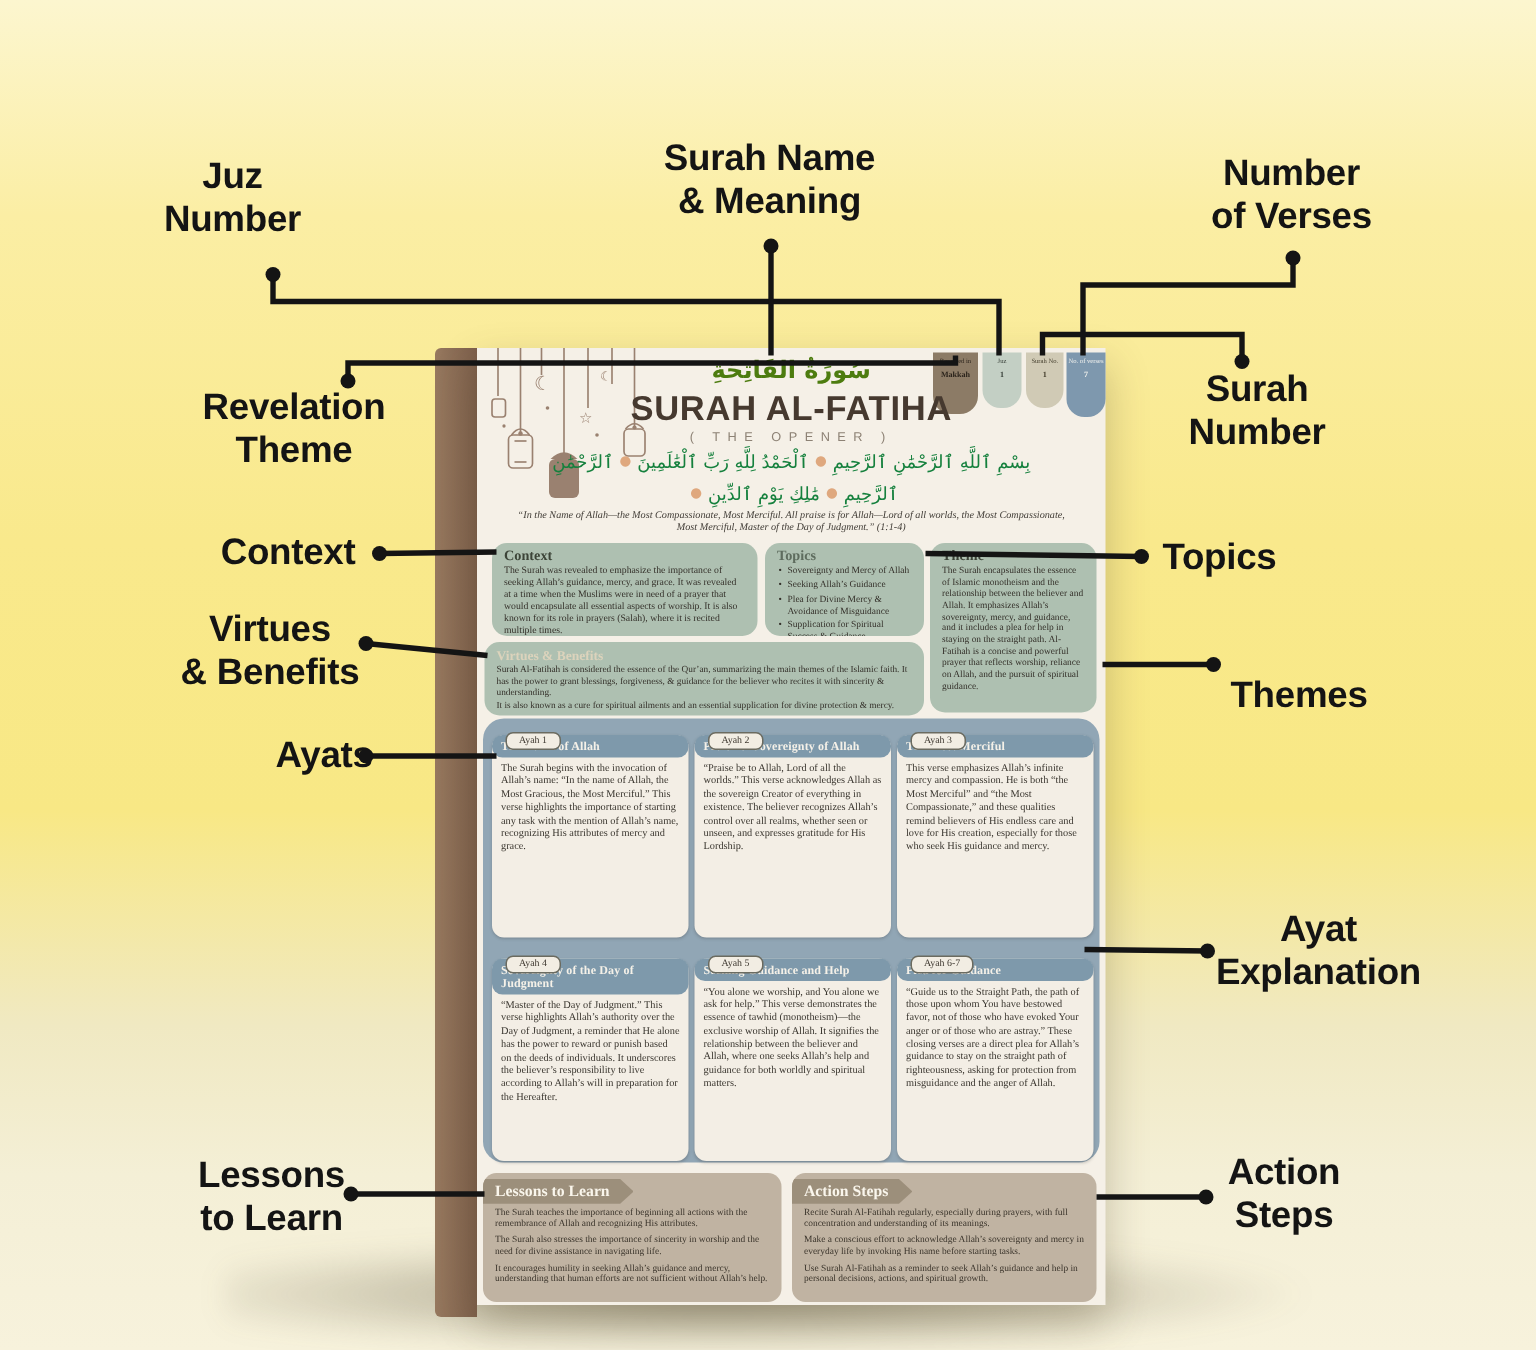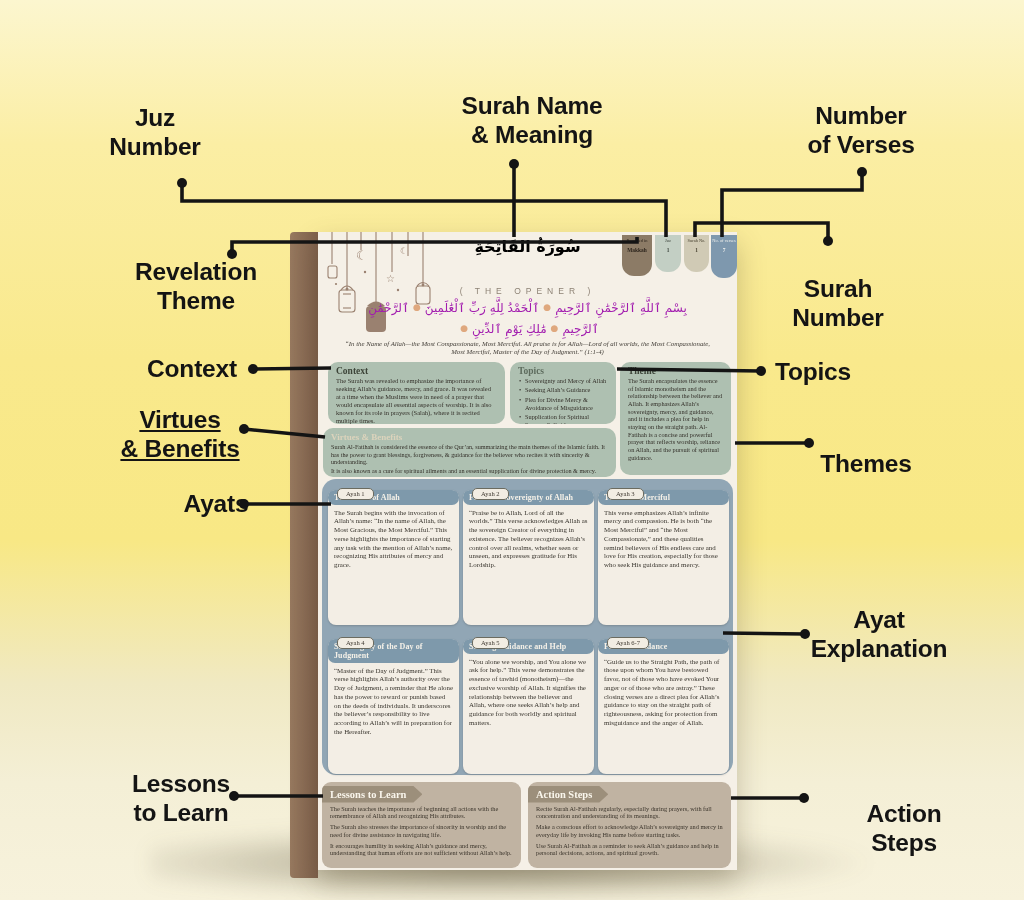--- a/index.html
+++ b/index.html
@@ -30,27 +30,27 @@
     border-radius:4px 0 0 4px;
   }
   .page {
     position:absolute; left:318px; top:232px; width:419px; height:638px;
     background:#F5F0E7; box-shadow:0 12px 26px rgba(85,74,42,.30);
     font-family:"Liberation Serif", serif;
   }
   .lanterns { position:absolute; left:2px; top:0; }
   
   .hdr-center { position:absolute; left:50%; transform:translateX(-50%); text-align:center; white-space:nowrap; }
-  .arabic-title { top:5px; font-family:"DejaVu Sans",sans-serif; font-size:16px; font-weight:bold; color:#000000; }
+  .arabic-title { top:5px; font-family:"DejaVu Sans",sans-serif; font-size:16px; font-weight:bold; color:#4d7c0f; }
   .main-title { top:27px; font-family:"Liberation Sans",sans-serif; font-size:23px; font-weight:800; letter-spacing:.5px; color:#46392F; }
   .sub-title { top:54px; font-family:"Liberation Sans",sans-serif; font-size:8.5px; letter-spacing:5px; color:#8D8275; }
   .bismillah {
     position:absolute; left:50%; transform:translateX(-50%); top:66px; width:354px;
     direction:rtl; text-align:center; font-family:"DejaVu Sans",sans-serif;
-    font-size:12px; line-height:1.75; color:#a21caf; white-space:normal;
+    font-size:12px; line-height:1.75; color:#15803d; white-space:normal;
   }
   .v-dot::before { content:"●"; }
   .v-dot { color:#DFA87E; font-size:9px; margin:0 4px; vertical-align:2px; }
   .translation {
     position:absolute; left:50%; transform:translateX(-50%); top:108px; width:372px;
     text-align:center; font-style:italic; font-size:6.8px; line-height:1.25; color:#45403A;
   }
   
   .badge { position:absolute; text-align:center; border-radius:0 0 12px 12px; padding-top:2.5px; line-height:1.18; }
   .badge .b-label { font-family:"Liberation Serif",serif; font-size:4.4px; }
@@ -107,39 +107,39 @@
 </style>
 </head>
 <body>
 
 <div id="canvas">
 
   <div class="book-shadow"></div>
 
   <div class="callout" style="left:155px; top:104px;">Juz
 Number</div>
-  <div class="callout" style="left:532px; top:92px;">Surah Name
+  <div class="callout" style="left:513px; top:92px;">Surah Name
 &amp; Meaning</div>
   <div class="callout" style="left:861px; top:102px;">Number
 of Verses</div>
   <div class="callout" style="left:196px; top:258px;">Revelation
 Theme</div>
-  <div class="callout" style="left:838px; top:246px;margin-top:29px;">Surah
+  <div class="callout" style="left:838px; top:246px;">Surah
 Number</div>
   <div class="callout" style="left:192px; top:355px;">Context</div>
   <div class="callout" style="left:813px; top:358px;">Topics</div>
-  <div class="callout" style="left:180px; top:406px;text-decoration:underline;">Virtues
+  <div class="callout" style="left:180px; top:406px;">Virtues
 &amp; Benefits</div>
   <div class="callout" style="left:866px; top:450px;">Themes</div>
   <div class="callout" style="left:200px; top:490px;margin-left:16px;">Ayats</div>
   <div class="callout" style="left:879px; top:606px;">Ayat
 Explanation</div>
   <div class="callout" style="left:181px; top:770px;">Lessons
 to Learn</div>
-  <div class="callout" style="left:904px; top:768px;margin-top:32px;">Action
+  <div class="callout" style="left:856px; top:768px;">Action
 Steps</div>
 
   <div class="book-spine"></div>
 
   <div class="page">
 
     <svg class="lanterns" width="118" height="106" viewBox="0 0 118 106">
       <g stroke="#9A8170" stroke-width="1.1" fill="none">
         <line x1="12" y1="0" x2="12" y2="32"></line>
         <line x1="27" y1="0" x2="27" y2="56"></line>
@@ -182,20 +182,21 @@
     <div class="badge badge3">
       <div class="b-label">Surah No.</div>
       <div class="b-value">1</div>
     </div>
     <div class="badge badge4">
       <div class="b-label">No. of verses</div>
       <div class="b-value">7</div>
     </div>
 
     <div class="hdr-center arabic-title">سُورَةُ الفَاتِحَةِ</div>
+    <div class="hdr-center main-title">SURAH AL-FATIHA</div>
     <div class="hdr-center sub-title">( THE OPENER )</div>
 
     <div class="bismillah">
       <span>بِسْمِ ٱللَّهِ ٱلرَّحْمَٰنِ ٱلرَّحِيمِ</span><span class="v-dot"></span><span>ٱلْحَمْدُ لِلَّهِ رَبِّ ٱلْعَٰلَمِينَ</span><span class="v-dot"></span><span>ٱلرَّحْمَٰنِ ٱلرَّحِيمِ</span><span class="v-dot"></span><span>مَٰلِكِ يَوْمِ ٱلدِّينِ</span><span class="v-dot"></span>
     </div>
 
     <div class="translation">“In the Name of Allah—the Most Compassionate, Most Merciful. All praise is for Allah—Lord of all worlds, the Most Compassionate, Most Merciful, Master of the Day of Judgment.” (1:1-4)</div>
 
     <div class="gbox box-context">
       <h3>Context</h3>

